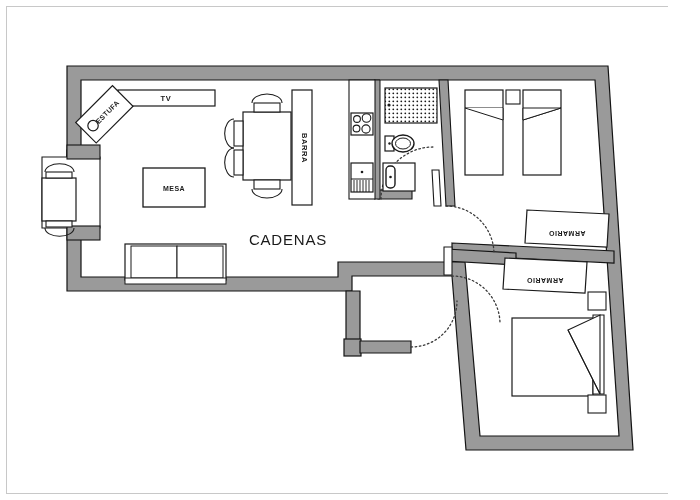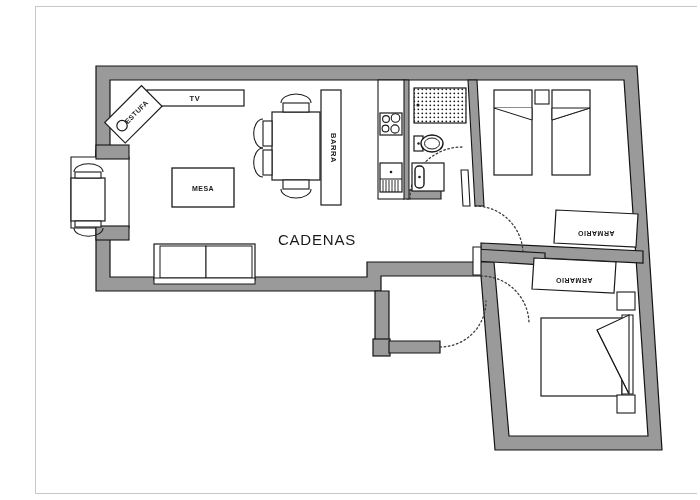--- a/index.html
+++ b/index.html
@@ -11,21 +11,20 @@
   body {
     font-family: "Liberation Sans", sans-serif;
   }
   #plan-frame {
     position: relative;
     width: 668px;
     height: 500px;
     background: #ffffff;
     box-sizing: border-box;
     overflow: hidden;
-    margin-left: 29px;
   }
   #plan-border {
     position: absolute;
     left: 6px;
     top: 6px;
     width: 688px;
     height: 488px;
     border: 1px solid #c8c8c8;
     box-sizing: border-box;
     pointer-events: none;

